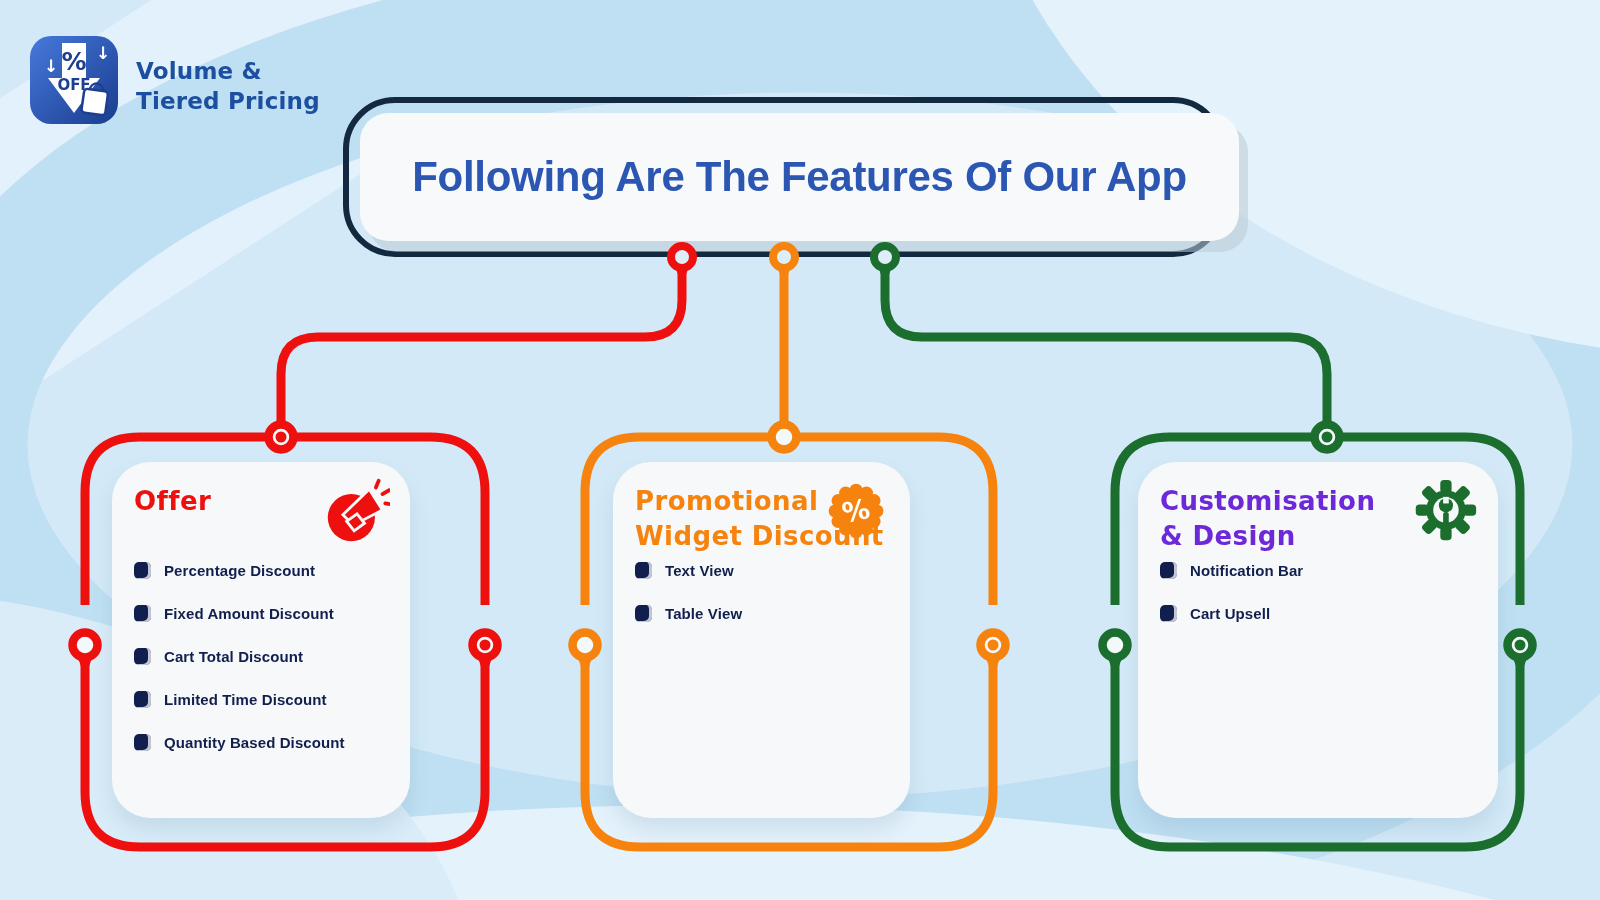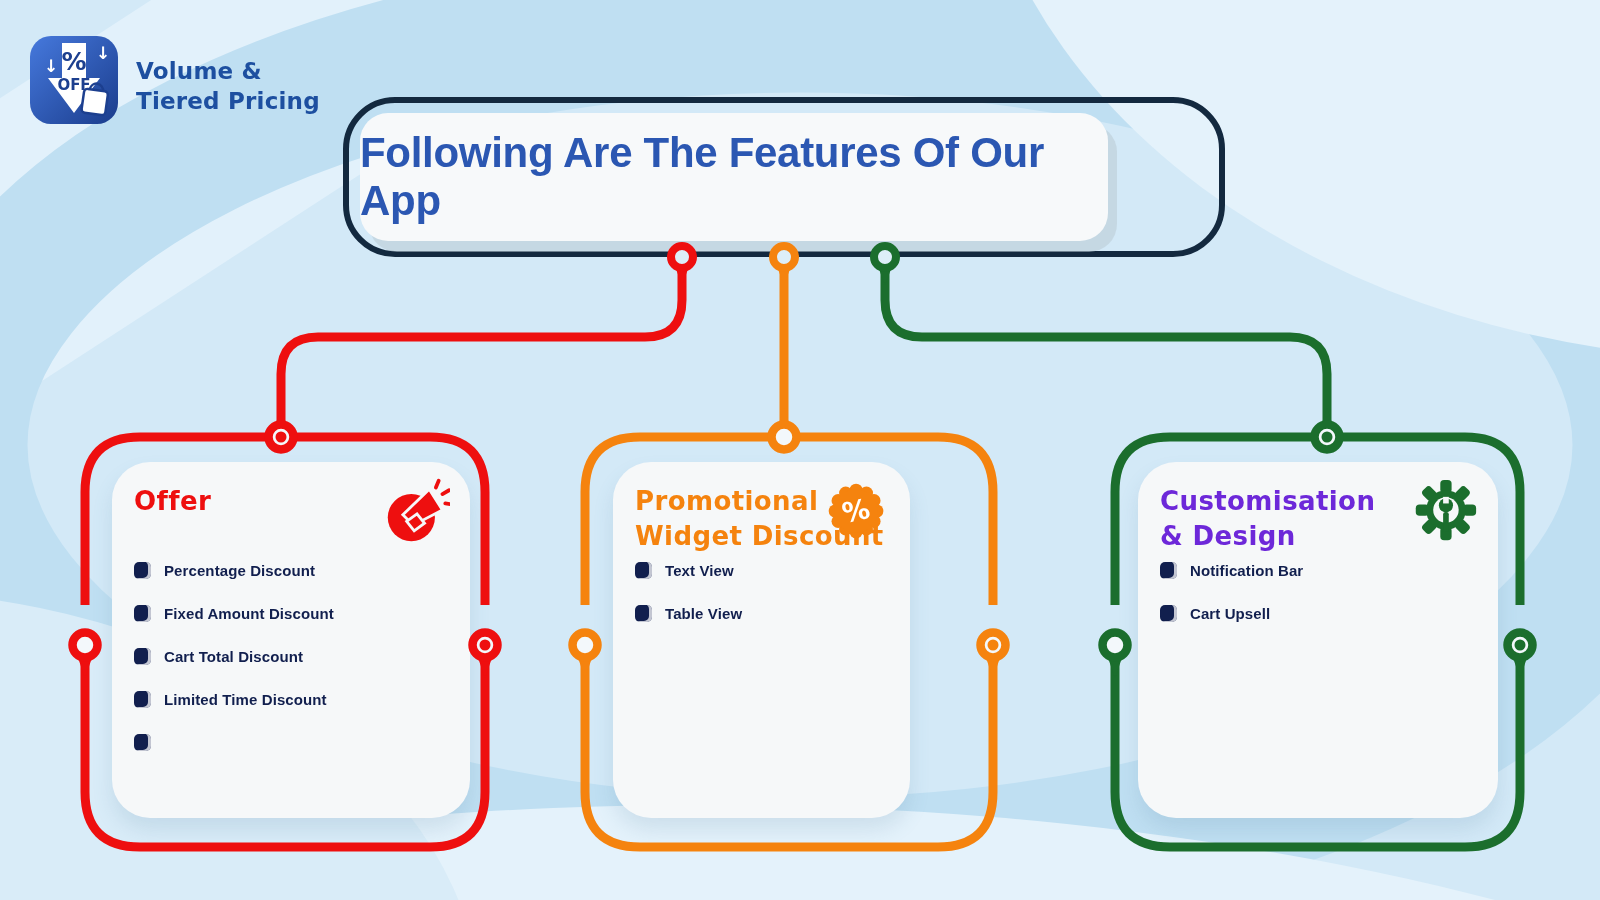--- a/index.html
+++ b/index.html
@@ -11,28 +11,28 @@
 
   
   .logo{position:absolute;left:28px;top:34px;width:92px;height:92px;z-index:2;}
   .brand-text{position:absolute;left:136px;top:56px;z-index:2;
     font-family:"DejaVu Sans",sans-serif;font-weight:bold;font-size:23px;line-height:30px;
     color:#1d4fa0;letter-spacing:.2px;}
 
   
   .title-box{position:absolute;left:343px;top:97px;width:882px;height:160px;box-sizing:border-box;
     border:6px solid #13293f;border-radius:52px;z-index:1;}
-  .title-card{position:absolute;left:360px;top:113px;width:748px;height:128px;border-radius:28px;
+  .title-card{position:absolute;left:360px;top:113px;width:879px;height:128px;border-radius:28px;
     background:#f7f9fa;box-shadow:9px 11px 0 rgba(186,202,212,.55);
     display:flex;align-items:center;justify-content:center;z-index:1;}
   .title-text{font-family:"Liberation Sans",sans-serif;font-weight:bold;font-size:42px;
     letter-spacing:-.3px;color:#2b57b2;}
 
   
-  .card{position:absolute;width:358px;height:356px;background:#f6f8f9;border-radius:38px;
+  .card{position:absolute;width:298px;height:356px;background:#f6f8f9;border-radius:38px;
     box-shadow:0 12px 20px rgba(90,130,160,.16);z-index:1;}
   .card-1{left:112px;top:462px;}
   .card-2{left:613px;top:462px;width:297px;}
   .card-3{left:1138px;top:462px;width:360px;}
   .card-heading{position:absolute;left:22px;top:22px;font-family:"DejaVu Sans",sans-serif;
     font-weight:bold;font-size:26px;line-height:35px;letter-spacing:.4px;}
   .sec-red .card-heading{color:#ee0f0f;}
   .sec-orange .card-heading{color:#f5830e;}
   .sec-green .card-heading{color:#6d28d9;}
   .card-icon{position:absolute;top:16px;right:20px;width:66px;height:66px;}
@@ -115,20 +115,21 @@
       <li class="item">
           <span class="bullet"></span>
           <span class="item-label">Cart Total Discount</span>
         </li>
       <li class="item">
           <span class="bullet"></span>
           <span class="item-label">Limited Time Discount</span>
         </li>
       <li class="item">
           <span class="bullet"></span>
+          <span class="item-label">Quantity Based Discount</span>
         </li>
     </ul>
   </div>
 
   <div class="card card-2 sec-orange">
     <div class="card-heading">
       <div>Promotional</div>
       <div>Widget Discount</div>
     </div>
     <svg class="card-icon" viewBox="0 0 70 70">

